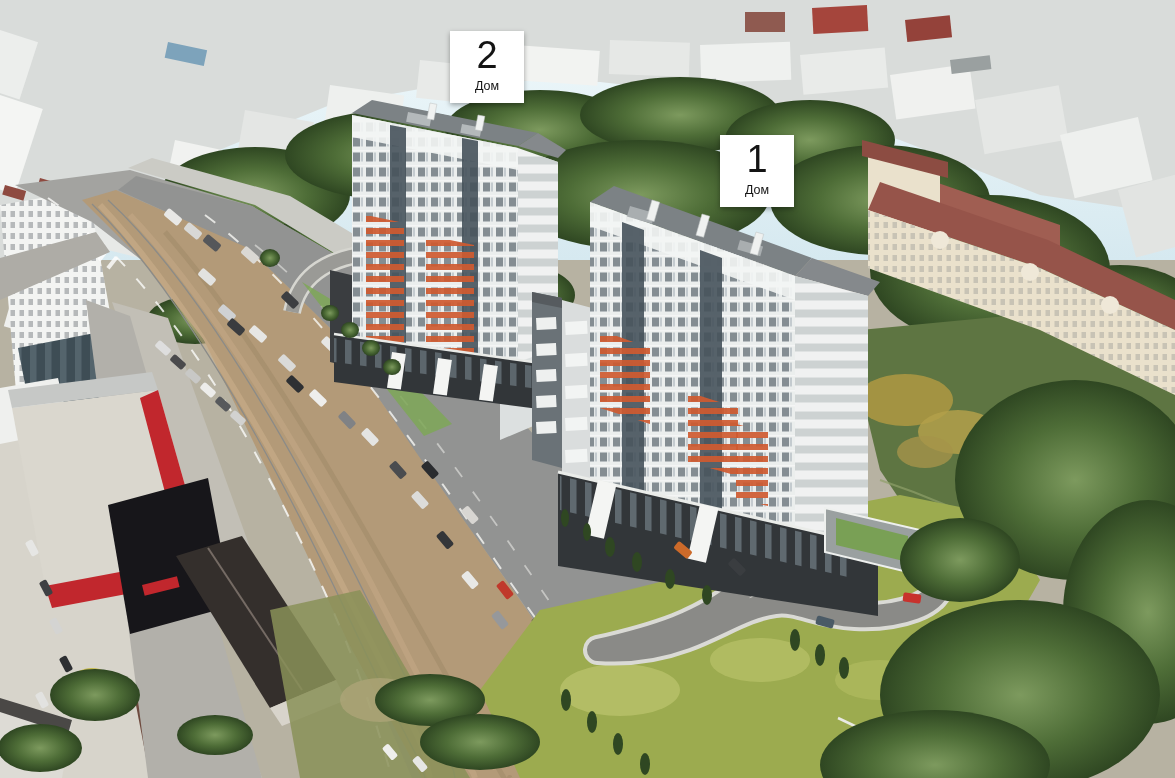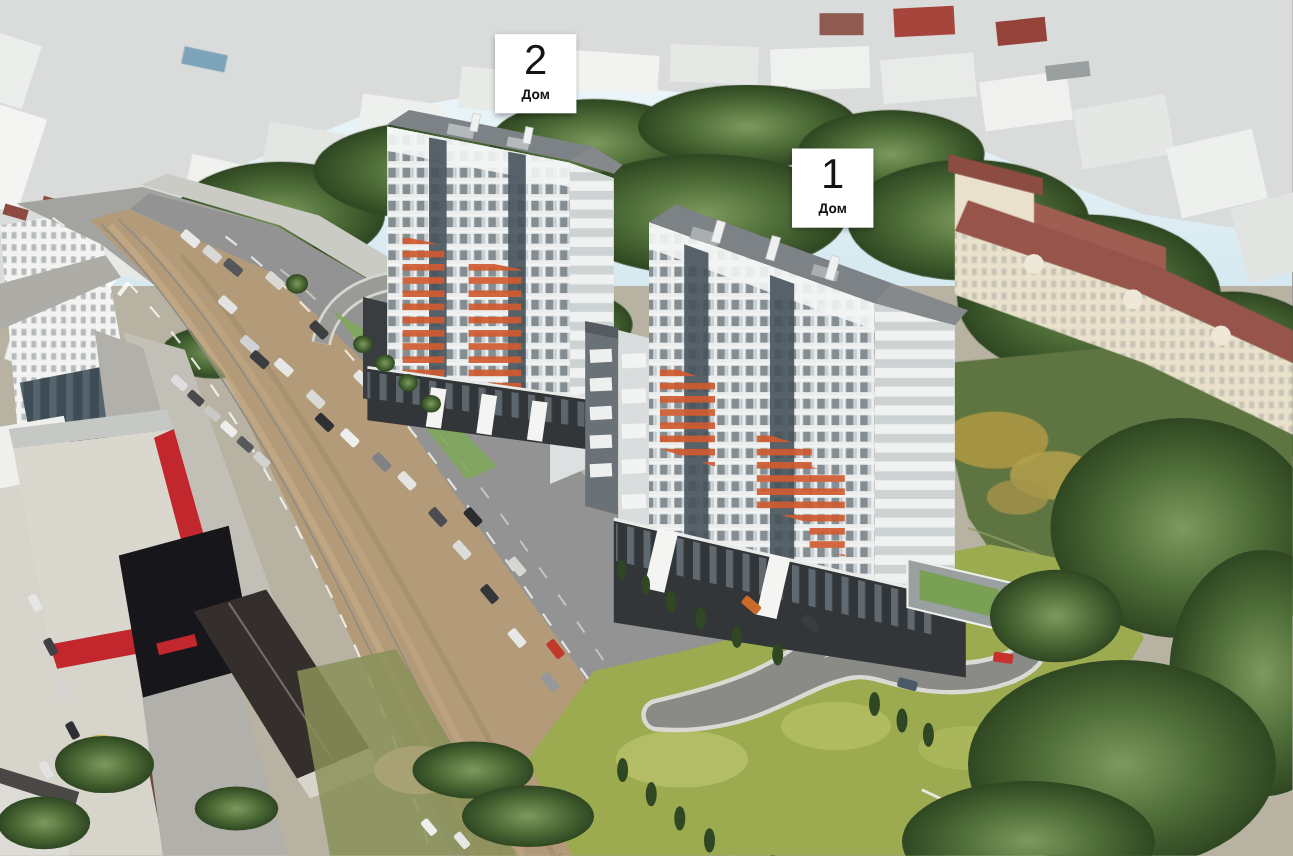--- a/index.html
+++ b/index.html
@@ -3,21 +3,21 @@
 <meta charset="utf-8">
 <style>
   html,body{margin:0;padding:0;background:#888;}
   .scene{position:relative;width:1175px;height:778px;overflow:hidden;background:#b7b2a2;
          font-family:"Liberation Sans",sans-serif;}
   .scene svg{position:absolute;inset:0;display:block;}
   .map-label{position:absolute;width:74px;height:72px;background:var(--label-bg,#fff);
              display:flex;flex-direction:column;align-items:center;justify-content:flex-start;
              box-shadow:0 2px 5px rgba(0,0,0,.35);color:var(--label-text,#141414);}
   .label-number{font-size:38px;line-height:42px;margin-top:3px;font-weight:400;}
-  .label-caption{font-size:12.5px;line-height:14px;margin-top:3px;font-weight:bold;}
+  .label-caption{font-size:12.5px;line-height:14px;margin-top:3px;}
   .blurred{filter:blur(.6px);}
 </style>
 </head>
 <body>
 
 <div class="scene">
 <svg viewBox="0 0 1175 778" width="1175" height="778">
   <defs>
     <linearGradient id="skyGrad" x1="0" y1="0" x2="0" y2="1">
       <stop offset="0" style="stop-color:var(--sky-top,#f2fafc)"></stop>

